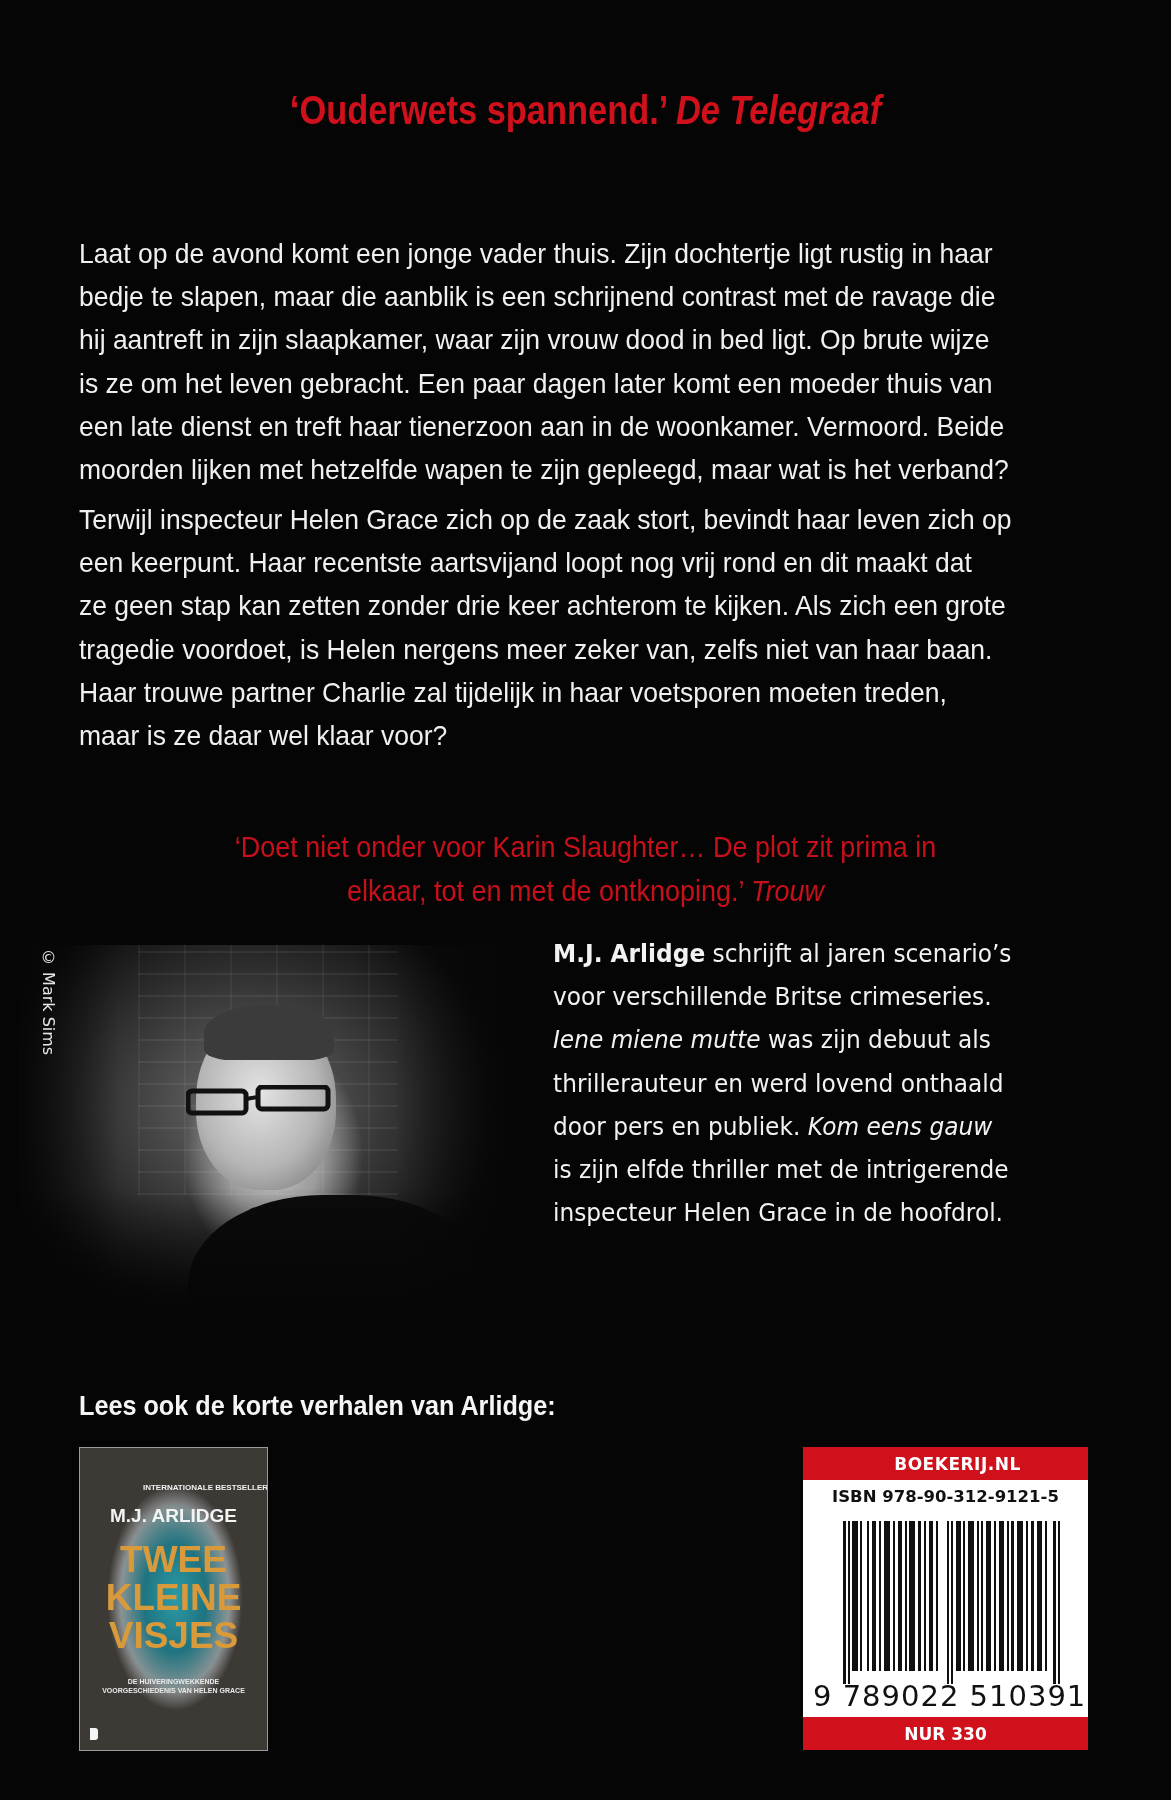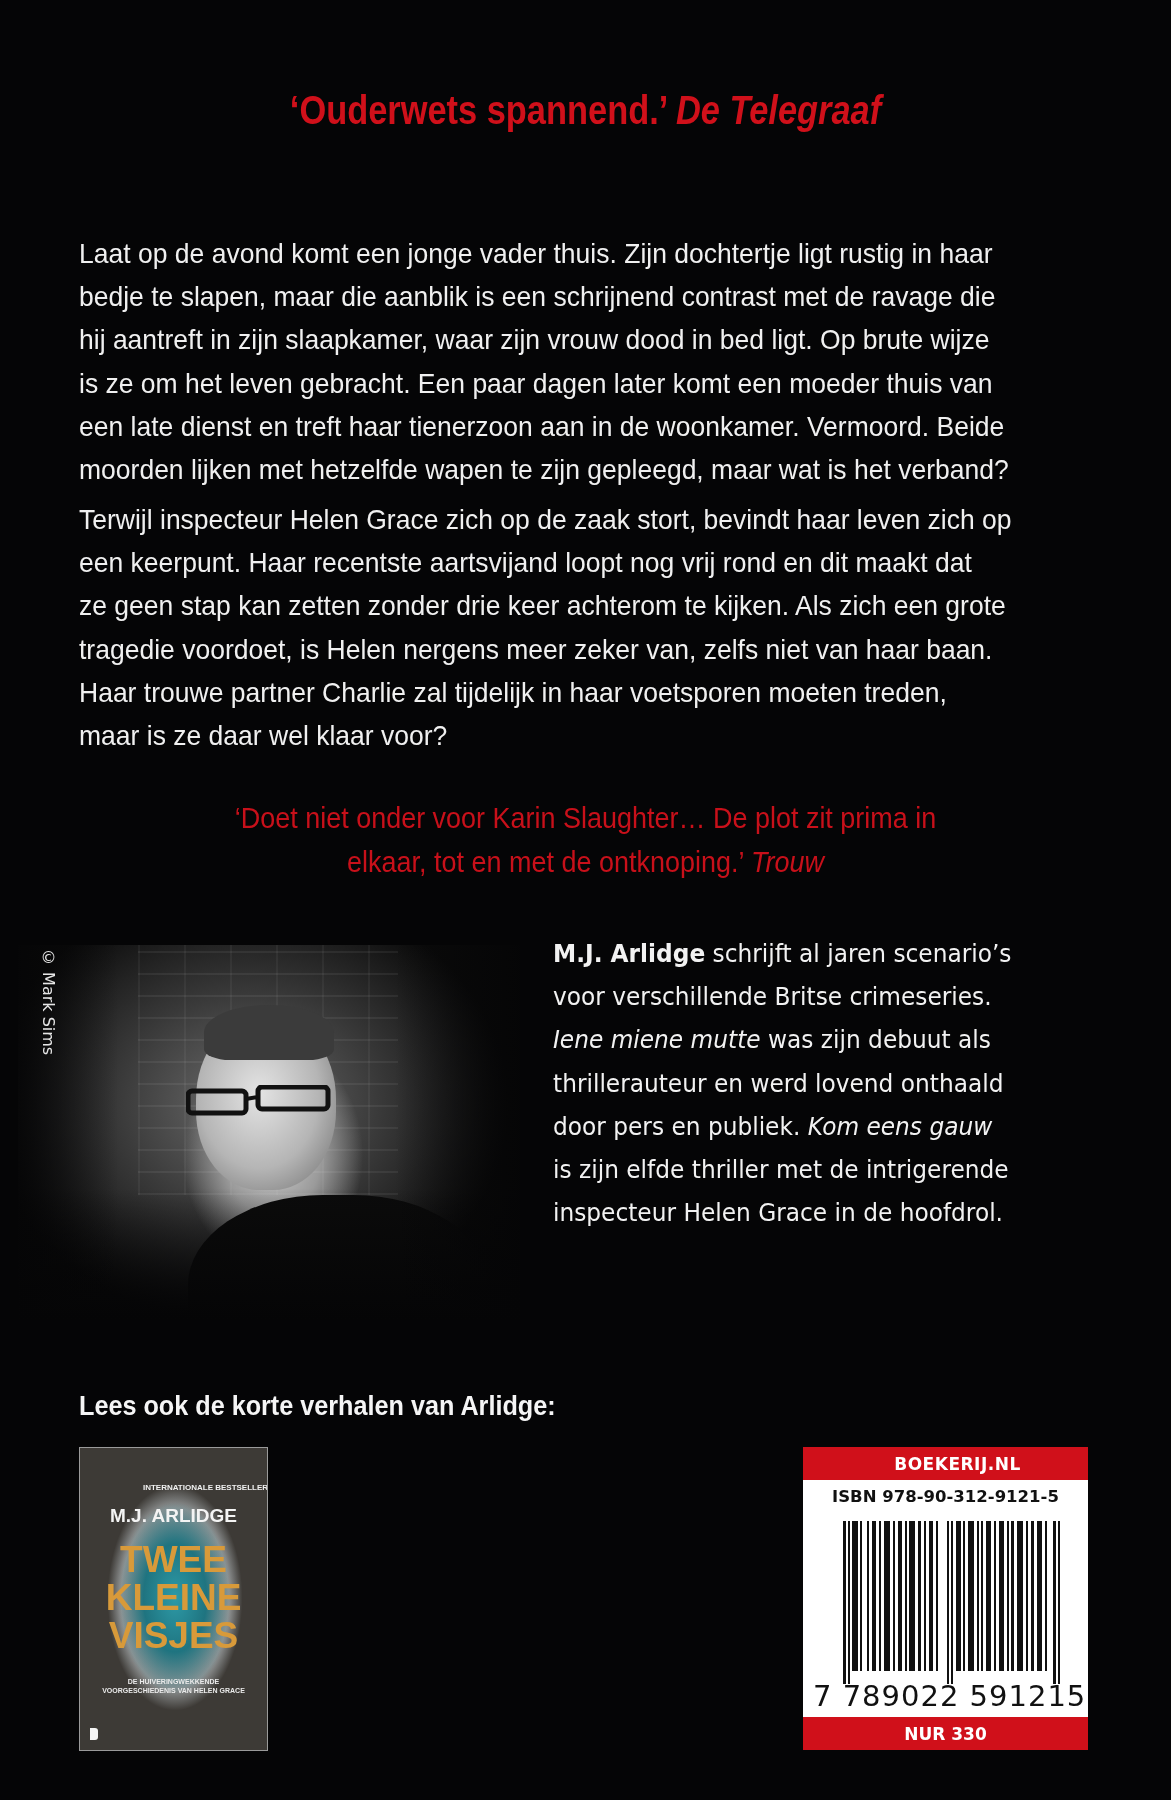--- a/index.html
+++ b/index.html
@@ -15,21 +15,21 @@
     }
     .headline .src { font-style:italic; }
     .para {
       left:79px; width:1020px; font-family:"Liberation Sans Narrow","Liberation Sans", sans-serif;
       font-size:28.5px; line-height:43.2px; color:#f0f0f0; white-space:nowrap;
     }
     .para div { transform:scaleX(0.93); transform-origin:left; }
     .p1 { top:196px;margin-top:36px; }
     .p2 { top:498px; }
     .redquote {
-      left:0; width:1171px; top:796px; text-align:center; color:#c8101a;
+      left:0; width:1171px; top:825px; text-align:center; color:#c8101a;
       font-family:"Liberation Sans Narrow","Liberation Sans", sans-serif;
       font-size:29px; line-height:44px;
     }
     .redquote div { transform:scaleX(0.93); transform-origin:center; }
     .redquote .src { font-style:italic; }
     .photo {
       left:18px; top:945px; width:502px; height:375px; overflow:hidden;
       background:
         radial-gradient(ellipse 120px 150px at 255px 210px, #cfcfcf 0%, #9a9a9a 40%, rgba(0,0,0,0) 75%),
         radial-gradient(ellipse 260px 220px at 230px 160px, #6d6d6d 0%, #3a3a3a 50%, #0a0a0a 100%);
@@ -203,15 +203,15 @@
         <rect x="168" y="0" width="3" height="150"></rect>
       <rect x="174" y="0" width="6" height="150"></rect>
         <rect x="183" y="0" width="2" height="150"></rect>
       <rect x="188" y="0" width="3" height="150"></rect>
         <rect x="194" y="0" width="5" height="150"></rect>
       <rect x="202" y="0" width="2" height="150"></rect>
         <rect x="210" y="0" width="3" height="163"></rect>
       <rect x="215" y="0" width="2" height="163"></rect>
     </g>
   </svg>
-  <div class="bb-digits">7 789022 591215</div>
+  <div class="bb-digits">9 789022 510391</div>
   <div class="bb-bottom">NUR 330</div>
 </div>
 
 </body></html>

